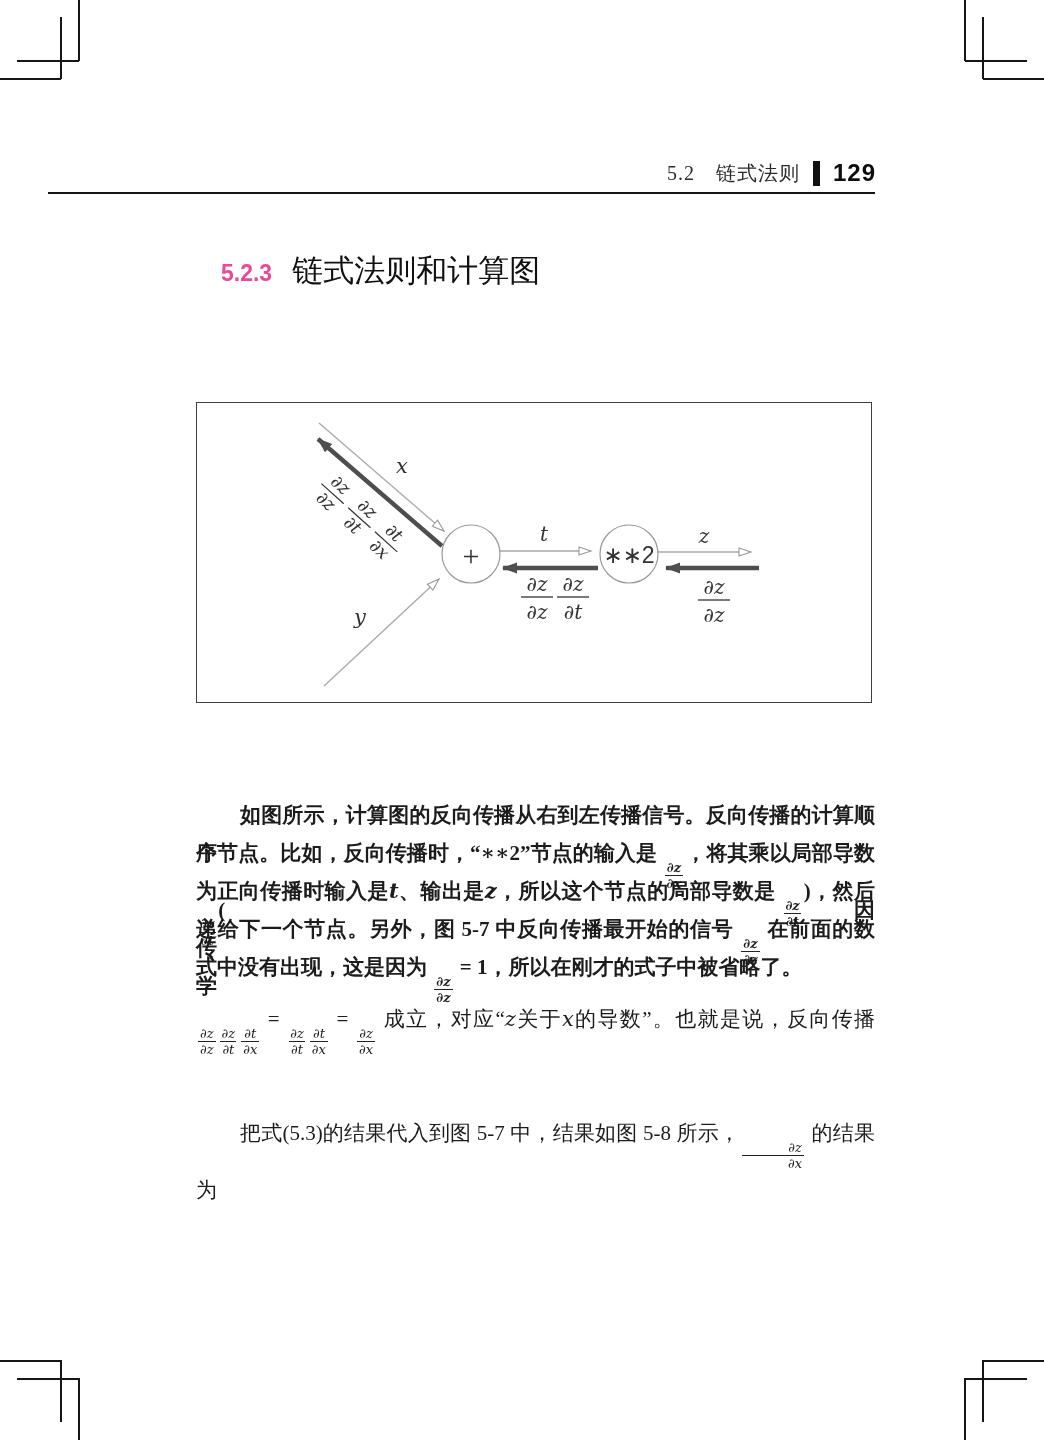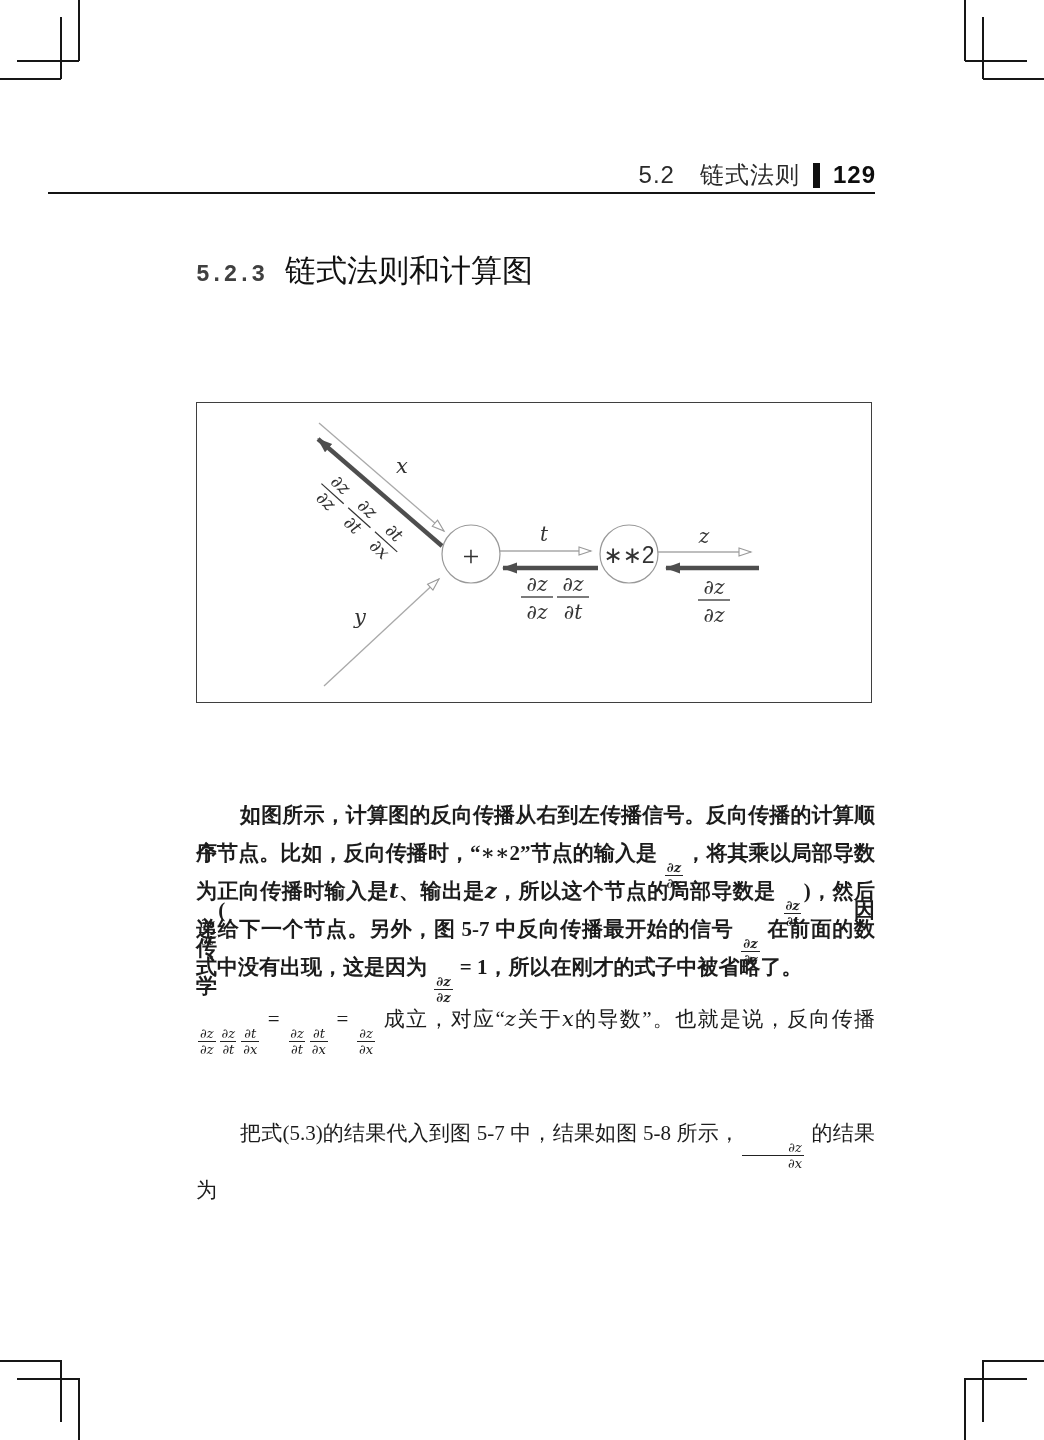--- a/index.html
+++ b/index.html
@@ -1,27 +1,27 @@
 <!DOCTYPE html>
 <html><head>
 <meta charset="utf-8">
 <style>
   html,body{margin:0;padding:0;background:#e9e9e9;}
   #page{position:relative;width:1044px;height:1440px;background:#ffffff;overflow:hidden;
         font-family:"Liberation Serif","DejaVu Serif",serif;color:#1c1c1c;}
   .tm{position:absolute;background:#161616;}
   
   #header-row{position:absolute;top:159px;right:168px;display:flex;align-items:center;gap:13px;}
-  #header-section{font-family:Liberation Sans, sans-serif;font-size:24px;color:#2a2a2a;letter-spacing:1px;}
+  #header-section{font-family:Liberation Serif, serif;font-size:20px;color:#2a2a2a;letter-spacing:1px;}
   #header-bar{width:7px;height:25px;background:#101010;}
   #header-page{font-family:Liberation Sans, sans-serif;font-weight:bold;font-size:24px;color:#0d0d0d;letter-spacing:1px;}
   #header-rule{position:absolute;left:48px;top:192px;width:827px;height:2px;background:#141414;}
   
   #sec-heading{position:absolute;left:196px;top:250px;display:flex;align-items:baseline;gap:20px;}
-  #sec-num{font-weight:bold;font-size:23px;font-family:Liberation Mono, monospace;color:#404040;}
+  #sec-num{font-weight:bold;font-size:23px;font-family:Liberation Sans, sans-serif;color:#ec4899;margin-left:25px;}
   #sec-title{font-family:"Liberation Sans","DejaVu Sans",sans-serif;font-weight:400;font-size:31px;color:#111;}
   
   .para{position:absolute;left:196px;width:679px;}
   .line{display:block;height:38px;line-height:38px;font-size:21px;white-space:nowrap;}
   .line.full{white-space:normal;text-align:justify;text-align-last:justify;}
   .line.ind{text-indent:44px;}
   #para1{top:297px;}
   #para2{top:796px;font-weight:bold;}
   #para3{top:1000px;}
   #para4{top:1114px;}

